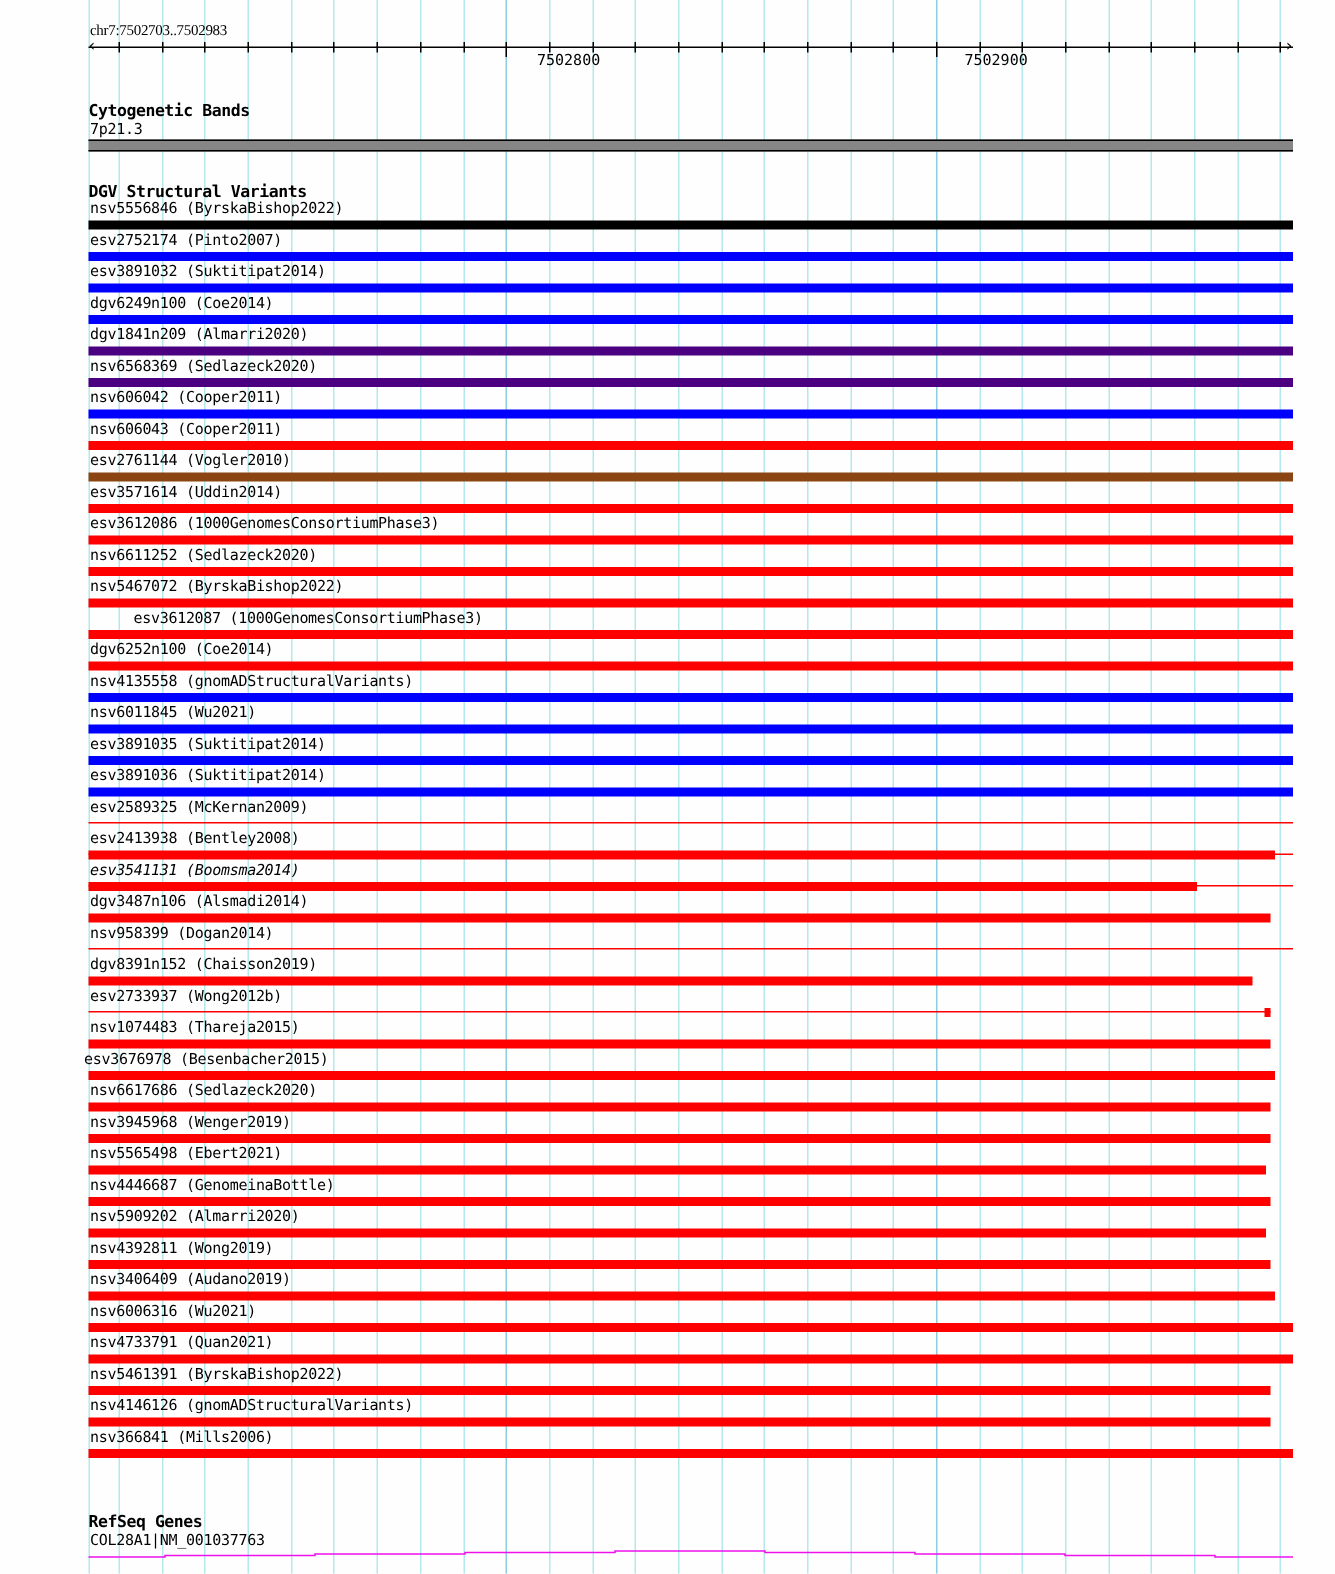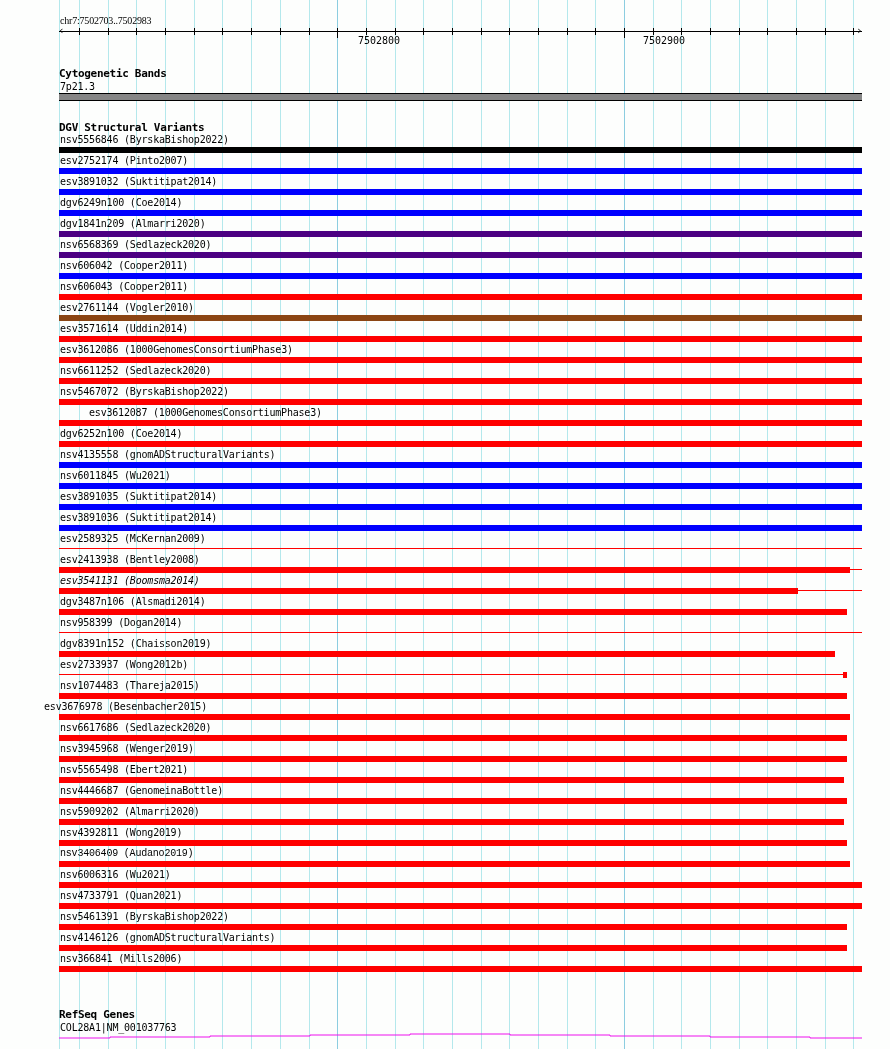--- a/index.html
+++ b/index.html
@@ -152,35 +152,35 @@
     <div class="bar" style="left: 59px; top: 609px; width: 788px; background: rgb(255, 0, 0);"></div>
     <div class="txt" style="left: 60px; top: 617px;">nsv958399 (Dogan2014)</div>
     <div class="thin" style="left: 59px; top: 632px; width: 803px; background: rgb(255, 0, 0);"></div>
     <div class="txt" style="left: 60px; top: 638px;">dgv8391n152 (Chaisson2019)</div>
     <div class="bar" style="left: 59px; top: 651px; width: 776px; background: rgb(255, 0, 0);"></div>
     <div class="txt" style="left: 60px; top: 659px;">esv2733937 (Wong2012b)</div>
     <div class="thin" style="left: 59px; top: 674px; width: 788px; background: rgb(255, 0, 0);"></div>
     <div class="bar" style="left: 843px; top: 672px; width: 4px; background: rgb(255, 0, 0);"></div>
     <div class="txt" style="left: 60px; top: 680px;">nsv1074483 (Thareja2015)</div>
     <div class="bar" style="left: 59px; top: 693px; width: 788px; background: rgb(255, 0, 0);"></div>
-    <div class="txt" style="left: 44px; top: 701px;">esv3676978 (Besenbacher2015)</div>
+    <div class="txt" style="left: 56px; top: 701px;">esv3676978 (Besenbacher2015)</div>
     <div class="bar" style="left: 59px; top: 714px; width: 791px; background: rgb(255, 0, 0);"></div>
     <div class="txt" style="left: 60px; top: 722px;">nsv6617686 (Sedlazeck2020)</div>
     <div class="bar" style="left: 59px; top: 735px; width: 788px; background: rgb(255, 0, 0);"></div>
     <div class="txt" style="left: 60px; top: 743px;">nsv3945968 (Wenger2019)</div>
     <div class="bar" style="left: 59px; top: 756px; width: 788px; background: rgb(255, 0, 0);"></div>
     <div class="txt" style="left: 60px; top: 764px;">nsv5565498 (Ebert2021)</div>
     <div class="bar" style="left: 59px; top: 777px; width: 785px; background: rgb(255, 0, 0);"></div>
     <div class="txt" style="left: 60px; top: 785px;">nsv4446687 (GenomeinaBottle)</div>
     <div class="bar" style="left: 59px; top: 798px; width: 788px; background: rgb(255, 0, 0);"></div>
     <div class="txt" style="left: 60px; top: 806px;">nsv5909202 (Almarri2020)</div>
     <div class="bar" style="left: 59px; top: 819px; width: 785px; background: rgb(255, 0, 0);"></div>
     <div class="txt" style="left: 60px; top: 827px;">nsv4392811 (Wong2019)</div>
     <div class="bar" style="left: 59px; top: 840px; width: 788px; background: rgb(255, 0, 0);"></div>
-    <div class="txt" style="left: 60px; top: 848px; font-family: Liberation Mono, monospace;">nsv3406409 (Audano2019)</div>
+    <div class="txt" style="left: 60px; top: 848px;">nsv3406409 (Audano2019)</div>
     <div class="bar" style="left: 59px; top: 861px; width: 791px; background: rgb(255, 0, 0);"></div>
     <div class="txt" style="left: 60px; top: 869px;">nsv6006316 (Wu2021)</div>
     <div class="bar" style="left: 59px; top: 882px; width: 803px; background: rgb(255, 0, 0);"></div>
     <div class="txt" style="left: 60px; top: 890px;">nsv4733791 (Quan2021)</div>
     <div class="bar" style="left: 59px; top: 903px; width: 803px; background: rgb(255, 0, 0);"></div>
     <div class="txt" style="left: 60px; top: 911px;">nsv5461391 (ByrskaBishop2022)</div>
     <div class="bar" style="left: 59px; top: 924px; width: 788px; background: rgb(255, 0, 0);"></div>
     <div class="txt" style="left: 60px; top: 932px;">nsv4146126 (gnomADStructuralVariants)</div>
     <div class="bar" style="left: 59px; top: 945px; width: 788px; background: rgb(255, 0, 0);"></div>
     <div class="txt" style="left: 60px; top: 953px;">nsv366841 (Mills2006)</div>

